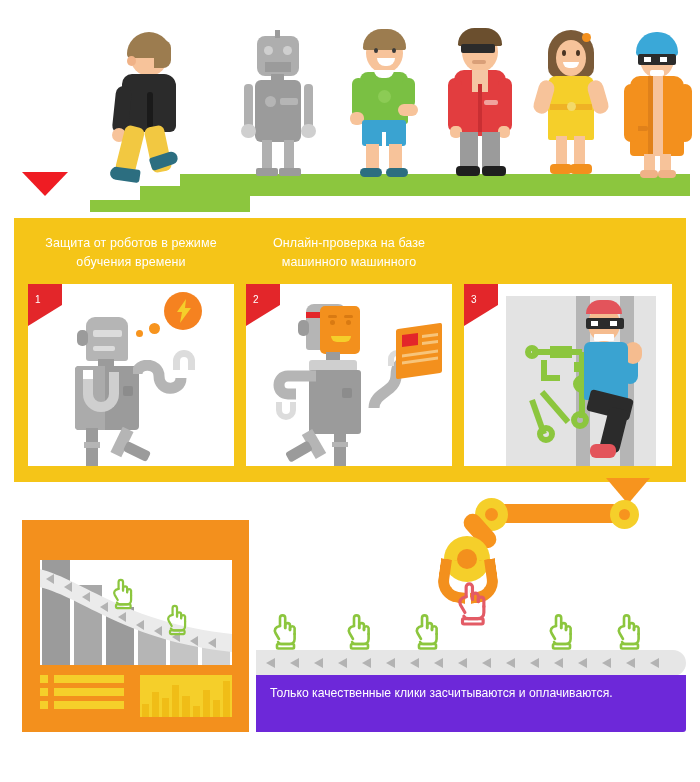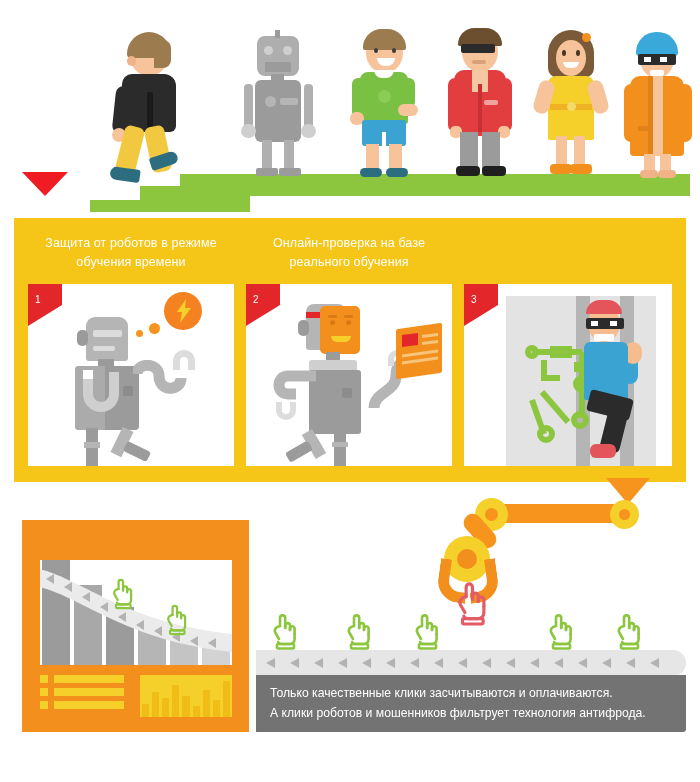--- a/index.html
+++ b/index.html
@@ -71,21 +71,21 @@
   }
   #stats-chart {
     position: absolute; left: 18px; top: 40px;
     width: 192px; height: 105px; background: #ffffff; overflow: hidden;
   }
   #stats-footer { position: absolute; left: 18px; top: 155px; width: 192px; height: 42px; }
 
   #green-text-panel {
     position: absolute; left: 256px; top: 675px;
     width: 430px; height: 57px;
-    background: #737373;
+    background: #6d28d9;
     border-bottom-right-radius: 3px;
   }
   #green-text-panel p {
     color: #ffffff; font-size: 12.2px; line-height: 20px;
     padding: 8px 0 0 14px;
   }
 
   #conveyor {
     position: absolute; left: 256px; top: 650px;
     width: 430px; height: 26px;
@@ -280,21 +280,21 @@
       <div class="sh r" style="left:108px; top:46px; width:7px; height:7px; background:#f7941e;"></div>
       <div class="sh r" style="left:121px; top:39px; width:11px; height:11px; background:#f7941e;"></div>
       <div class="sh r" style="left:136px; top:8px; width:38px; height:38px; background:#f58220;"></div>
       <svg class="sh" style="left:148px; top:15px;" width="16" height="24" viewBox="0 0 16 24">
         <path d="M10 0 L1 13 L6 13 L4 24 L15 9 L9 9 Z" fill="#f5cf2a"></path>
       </svg>
     </div>
 
     <div class="card-title" style="left:232px; width:206px;">
       <div>Онлайн-проверка на базе</div>
-      <div>реального обучения</div>
+      <div>машинного машинного</div>
     </div>
     <div class="card-box" style="left:232px; width:206px;">
       <div class="card-badge">
         <span>2</span>
       </div>
 
       <div class="sh" style="left:60px; top:20px; width:40px; height:46px; background:#b5b5b5; border-radius:8px 8px 3px 3px;"></div>
       <div class="sh" style="left:52px; top:36px; width:11px; height:16px; background:#9b9b9b; border-radius:5px;"></div>
       <div class="sh" style="left:60px; top:28px; width:18px; height:6px; background:#e3262a;"></div>
 
@@ -551,17 +551,16 @@
         <div class="belt-tri" style="left: 322px;"></div>
         <div class="belt-tri" style="left: 346px;"></div>
         <div class="belt-tri" style="left: 370px;"></div>
         <div class="belt-tri" style="left: 394px;"></div>
       </div>
   </div>
 
   <div id="green-text-panel">
     <p>
       <span>Только качественные клики засчитываются и оплачиваются.</span><br>
-      <span>А клики роботов и мошенников фильтрует технология антифрода.</span>
     </p>
   </div>
 
 </div>
 
 </body></html>

